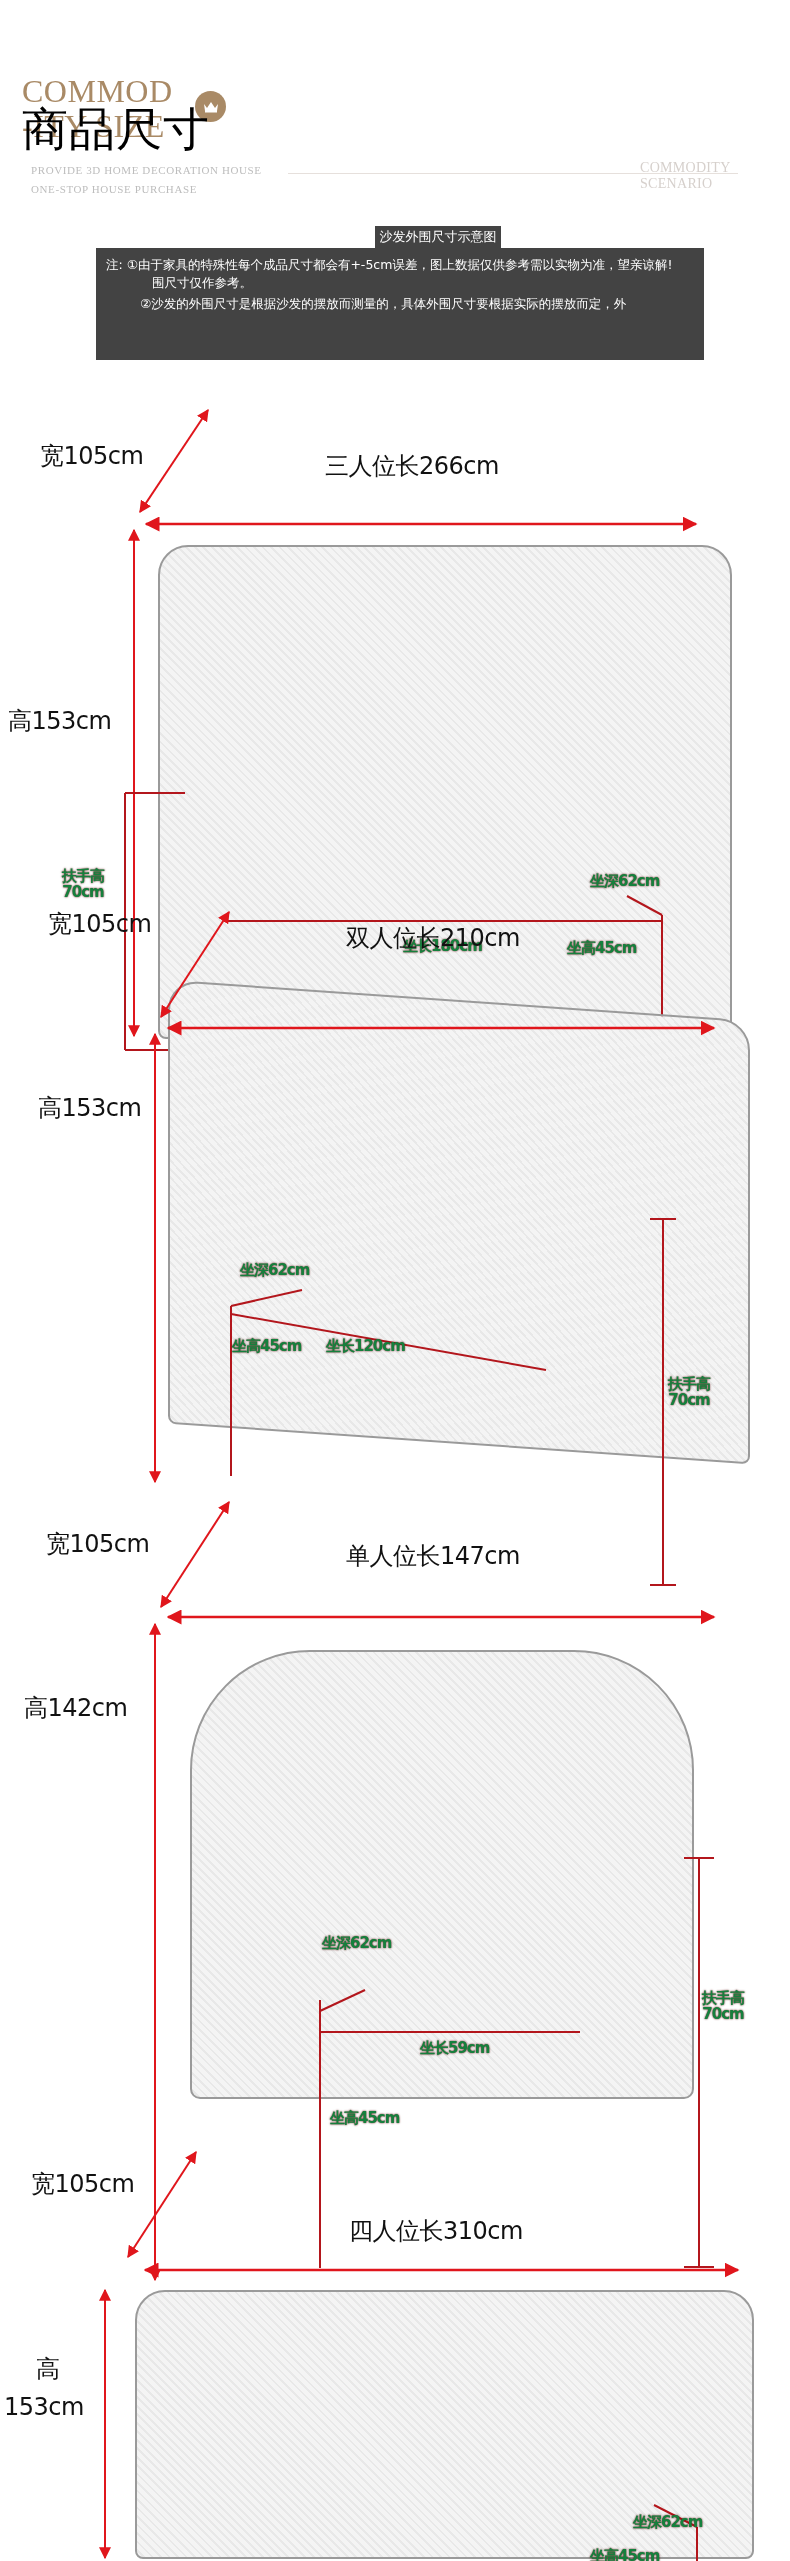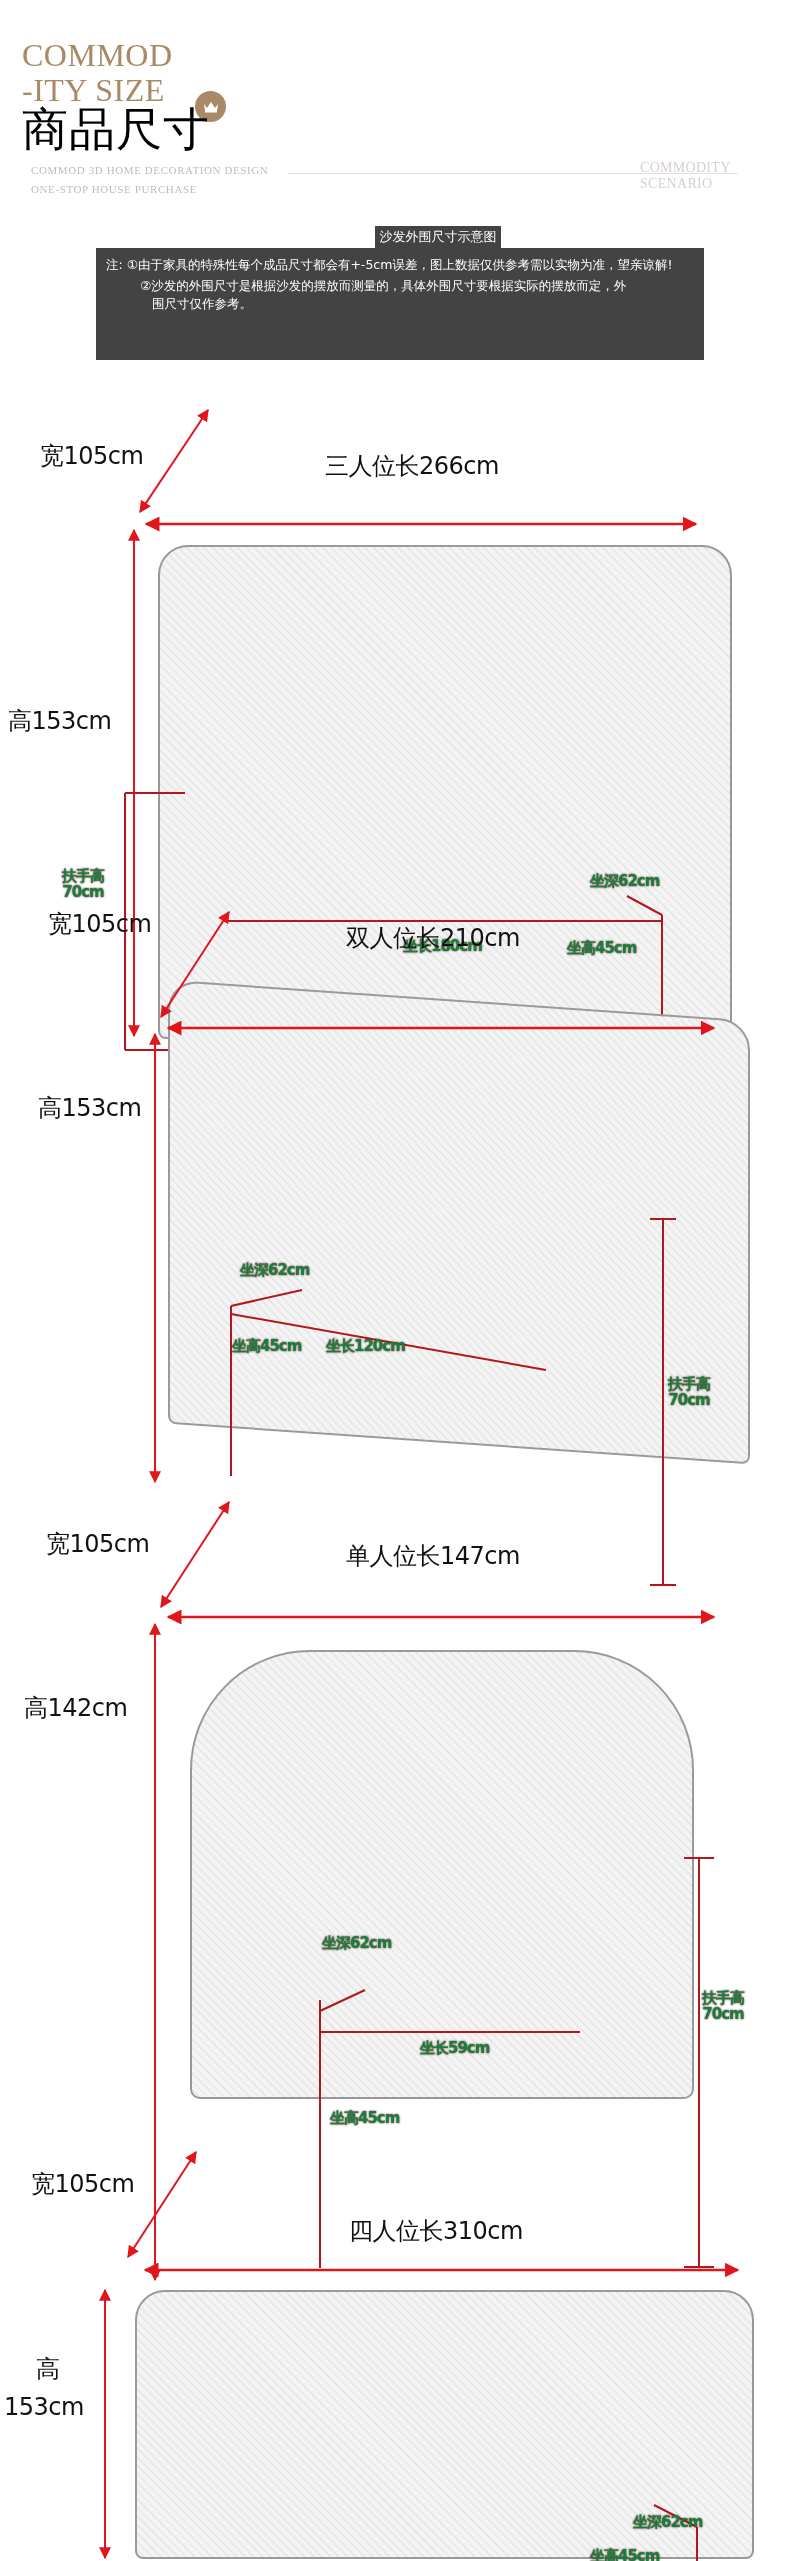--- a/index.html
+++ b/index.html
@@ -2,21 +2,21 @@
 <html><head>
 <meta charset="utf-8">
 <style>
   html, body { margin: 0; padding: 0; background: #ffffff; }
   body { width: 790px; height: 2561px; position: relative; overflow: hidden;
          font-family: "DejaVu Sans", "Liberation Sans", sans-serif; color: #111; }
   .abs { position: absolute; }
 
   
   .en-title { font-family: "Liberation Serif", "DejaVu Serif", serif; color: #a98a66;
-              font-size: 32px; line-height: 34px; letter-spacing: 0.5px; }
+              font-size: 32px; line-height: 34px; letter-spacing: 0.5px; margin-top: 36px; }
   .crown-badge { width: 31px; height: 31px; border-radius: 50%; background: #a98a66;
                  display: flex; align-items: center; justify-content: center; }
   .cn-title { font-family: "DejaVu Serif", "Liberation Serif", serif; font-size: 46px;
               line-height: 50px; color: #000; letter-spacing: 1px; }
   .sub-en { font-family: "Liberation Serif", "DejaVu Serif", serif; color: #bdbdbd;
             font-size: 11px; letter-spacing: 0.6px; }
   .divider { height: 1px; background: #e6e0dc; }
   .scenario { font-family: Liberation Serif, serif; color: #d6d0cc;
               font-size: 14px; letter-spacing: 0.3px; }
 
@@ -40,30 +40,30 @@
 
 <div class="abs en-title" style="left:22px;top:38px;">COMMOD</div>
 <div class="abs en-title" style="left:22px;top:73px;">-ITY SIZE</div>
 <div class="abs crown-badge" style="left:195px;top:91px;">
   <svg width="16" height="12" viewBox="0 0 16 12">
     <path d="M1 3 L4 7 L8 1 L12 7 L15 3 L14 10 L2 10 Z" fill="#fff"></path>
     <rect x="2" y="10" width="12" height="1.5" fill="#fff"></rect>
   </svg>
 </div>
 <div class="abs cn-title" style="left:22px;top:104px;">商品尺寸</div>
-<div class="abs sub-en" style="left:31px;top:164px;">COMMOD 3D HOME DECORATION DESIGN</div>
+<div class="abs sub-en" style="left:31px;top:164px;">PROVIDE 3D HOME DECORATION HOUSE</div>
 <div class="abs sub-en" style="left:31px;top:183px;">ONE-STOP HOUSE PURCHASE</div>
 <div class="abs divider" style="left:288px;top:173px;width:450px;"></div>
 <div class="abs scenario" style="left:640px;top:160px;">COMMODITY SCENARIO</div>
 
 <div class="abs label-box" style="left:375px;top:226px;width:126px;height:22px;font-family:Liberation Serif, serif;">沙发外围尺寸示意图</div>
 <div class="abs notice-box" style="left:96px;top:248px;width:608px;height:112px;">
   <div class="notice-line" style="margin:8px 0 0 10px;">注: ①由于家具的特殊性每个成品尺寸都会有+-5cm误差，图上数据仅供参考需以实物为准，望亲谅解!</div>
+  <div class="notice-line" style="margin:1px 0 0 56px;">围尺寸仅作参考。</div>
   <div class="notice-line" style="margin:4px 0 0 44px;">②沙发的外围尺寸是根据沙发的摆放而测量的，具体外围尺寸要根据实际的摆放而定，外</div>
-  <div class="notice-line" style="margin:1px 0 0 56px;">围尺寸仅作参考。</div>
 </div>
 
 <svg width="0" height="0" style="position:absolute">
   <defs>
     <marker id="ah" viewBox="0 0 10 10" refX="9" refY="5" markerWidth="6" markerHeight="6" orient="auto-start-reverse">
       <path d="M0 0 L10 5 L0 10 Z" fill="#e0161c"></path>
     </marker>
   </defs>
 </svg>
 

